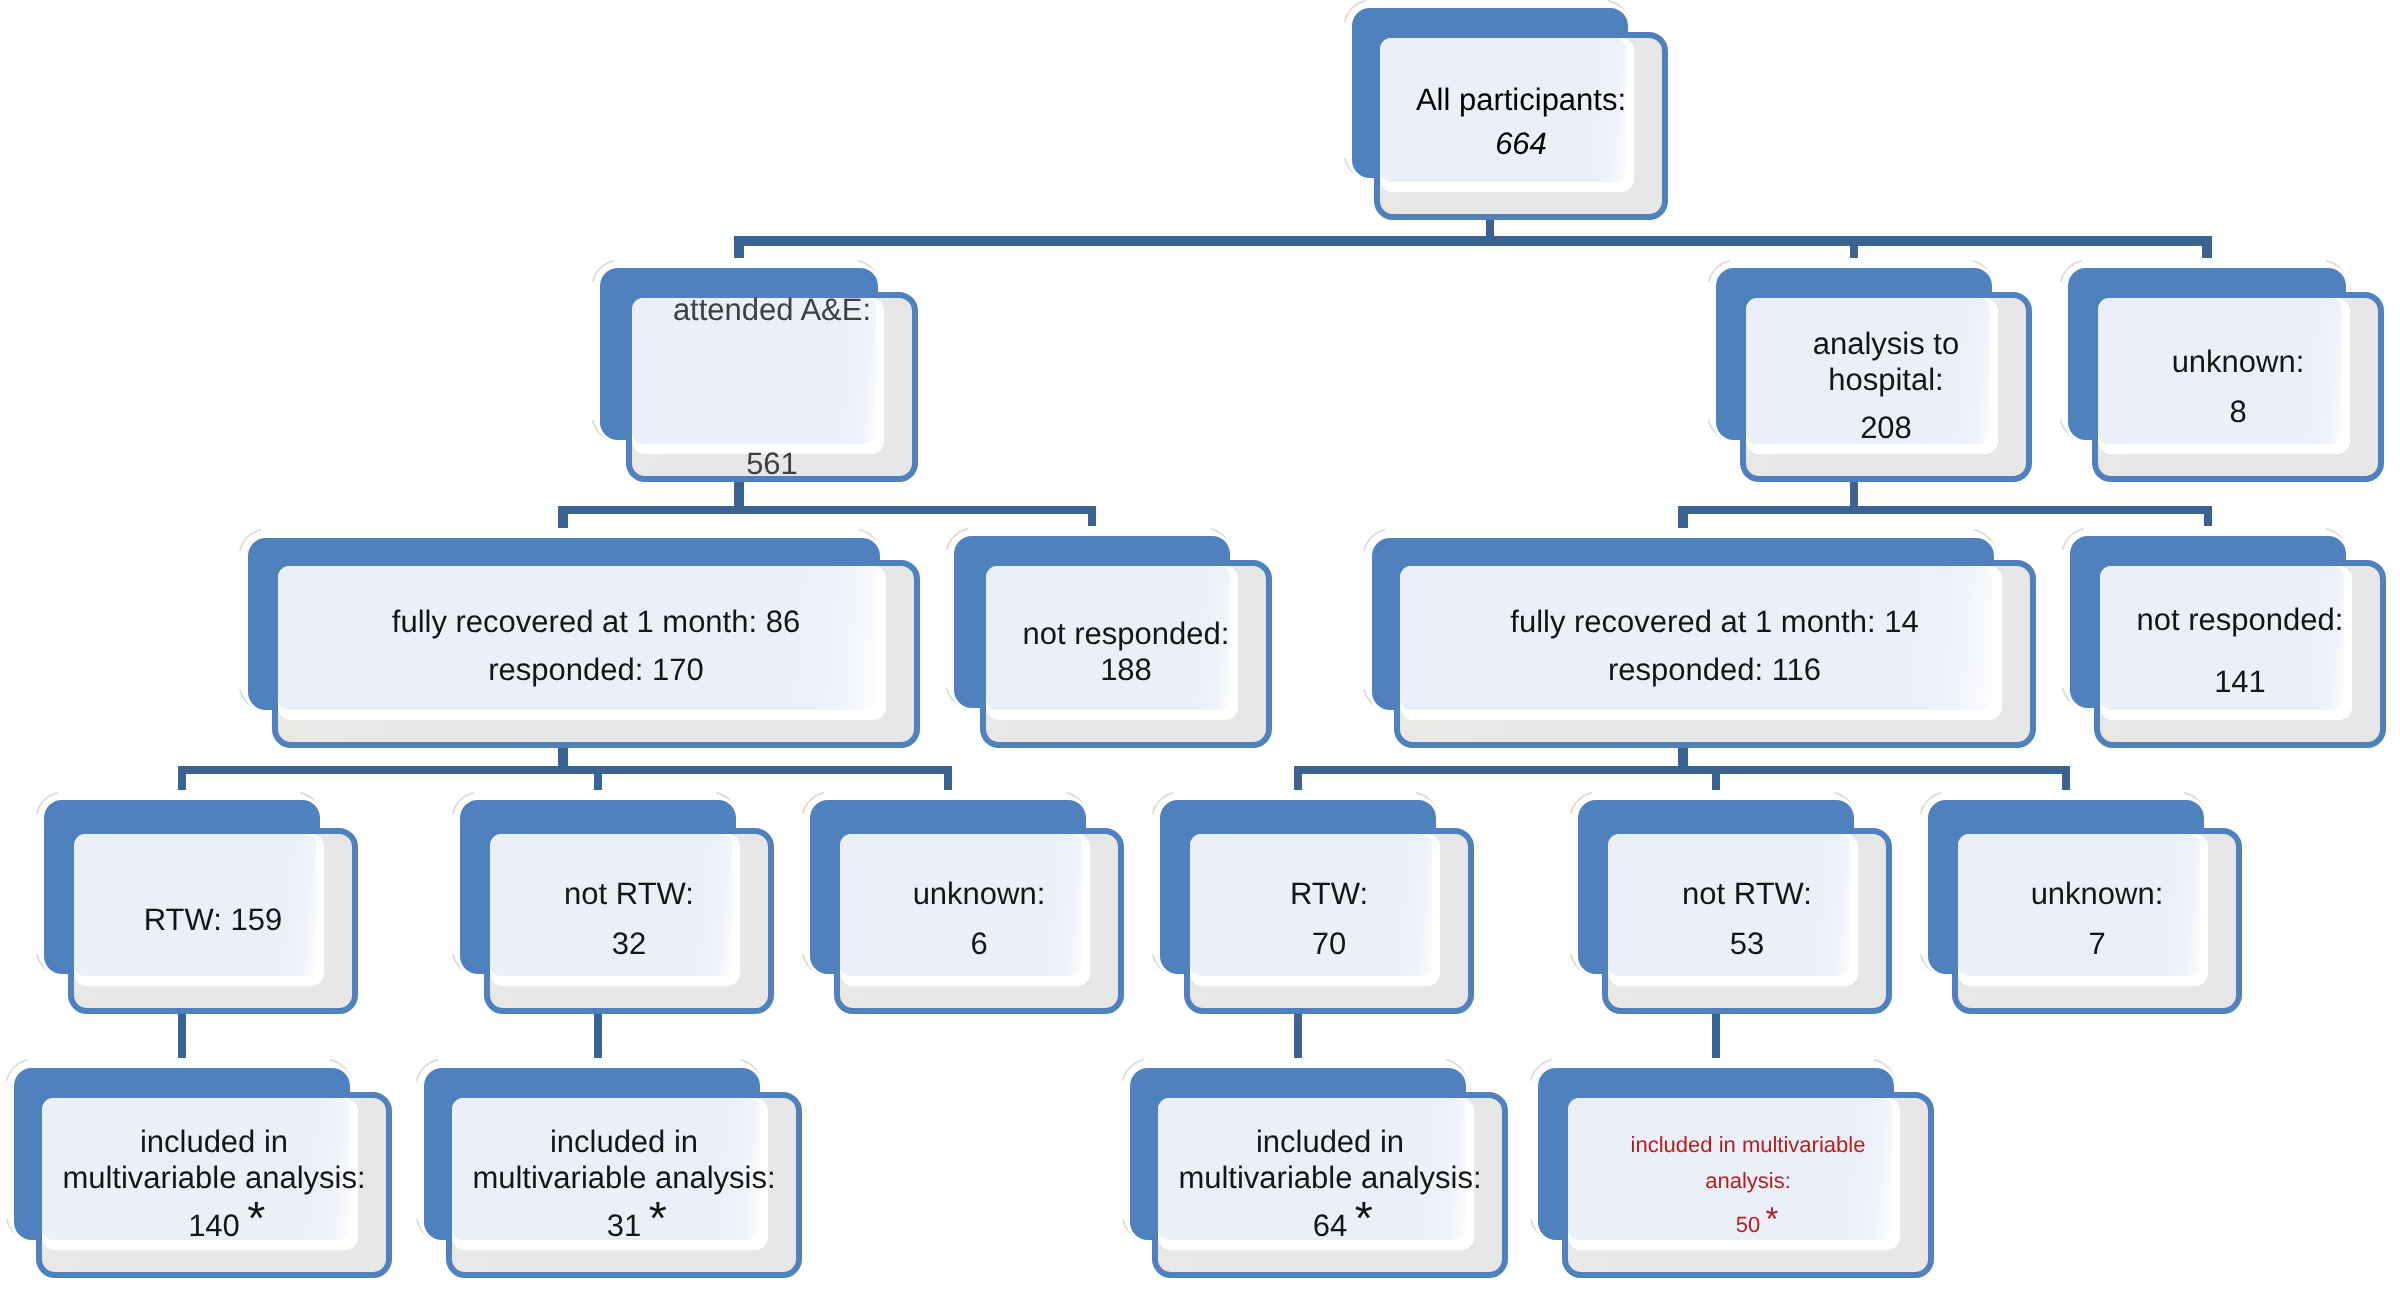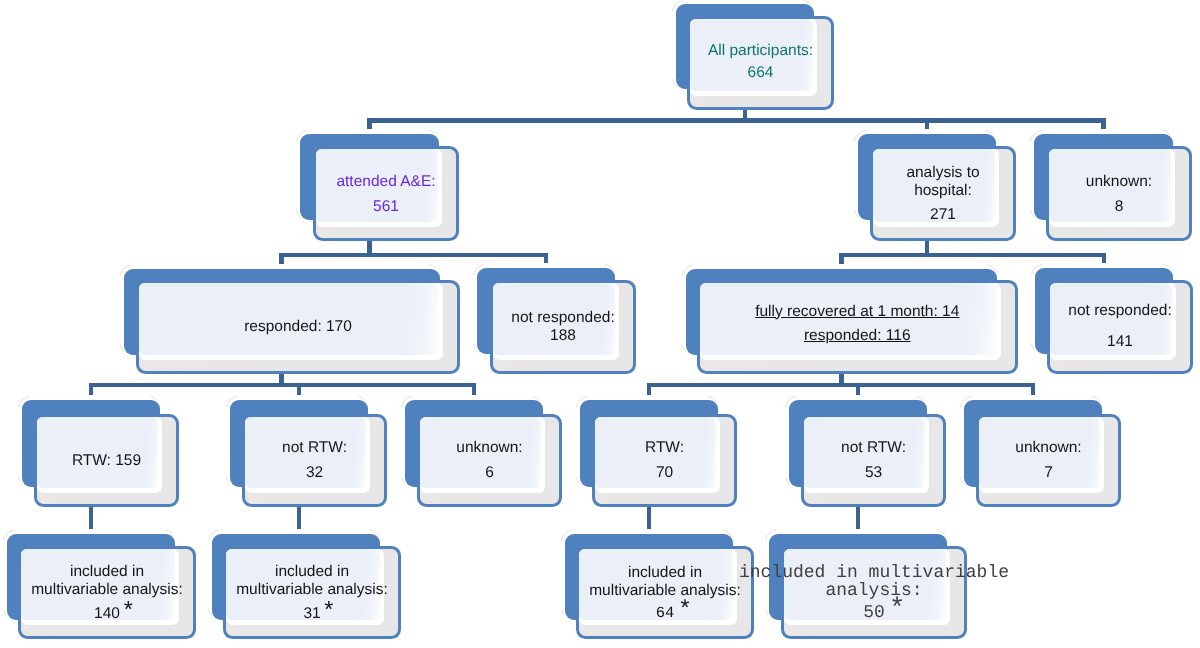--- a/index.html
+++ b/index.html
@@ -73,81 +73,82 @@
     <div class="conn" style="left: 1030.75px; top: 385.2px; width: 4.5px; height: 10.3px; background: rgb(58, 99, 148);"></div>
     <div class="conn" style="left: 88.75px; top: 503.5px; width: 4.5px; height: 25.5px; background: rgb(58, 99, 148);"></div>
     <div class="conn" style="left: 296.75px; top: 503.5px; width: 4.5px; height: 25.5px; background: rgb(58, 99, 148);"></div>
     <div class="conn" style="left: 646.75px; top: 503.5px; width: 4.5px; height: 25.5px; background: rgb(58, 99, 148);"></div>
     <div class="conn" style="left: 855.75px; top: 503.5px; width: 4.5px; height: 25.5px; background: rgb(58, 99, 148);"></div>
     <div class="node">
       <div class="back" style="left: 676px; top: 4px; width: 138px; height: 85px; background: rgb(78, 129, 189);"></div>
       <div class="front" style="left: 687px; top: 16px; width: 147px; height: 94px; border-color: rgb(78, 129, 189);"></div>
       <div class="sheet" style="left: 690px; top: 19px; width: 127px; height: 77px; background: rgb(255, 255, 255);"></div>
       <div class="inner" style="left: 690px; top: 19px; width: 122.5px; height: 72.4px;"></div>
-      <div class="label" style="left: 687px; top: 14.5px; width: 147px; height: 94px; font-size: 15.5px; line-height: 18px; color: #0f766e;">
+      <div class="label" style="left: 687px; top: 14.5px; width: 147px; height: 94px; font-size: 15.5px; line-height: 18px; color: #000000;">
         <span class="ln">All participants:</span>
-        <span class="ln" style="margin-top: 3.5px;">664</span>
+        <span class="ln" style="margin-top: 3.5px; font-style: italic;">664</span>
       </div>
     </div>
     <div class="node">
       <div class="back" style="left: 300px; top: 134px; width: 139px; height: 86px; background: rgb(78, 129, 189);"></div>
       <div class="front" style="left: 313px; top: 146px; width: 146px; height: 95px; border-color: rgb(78, 129, 189);"></div>
       <div class="sheet" style="left: 316px; top: 149px; width: 126px; height: 78px; background: rgb(255, 255, 255);"></div>
       <div class="inner" style="left: 316px; top: 149px; width: 121.5px; height: 73.4px;"></div>
-      <div class="label" style="left: 313px; top: 146.5px; width: 146px; height: 95px; font-size: 15.5px; line-height: 18px; color: #6d28d9;">
+      <div class="label" style="left: 313px; top: 146.5px; width: 146px; height: 95px; font-size: 15.5px; line-height: 18px; color: #404040; justify-content: space-between;">
         <span class="ln">attended A&amp;E:</span>
         <span class="ln" style="margin-top: 6.5px;">561</span>
       </div>
     </div>
     <div class="node">
       <div class="back" style="left: 858px; top: 134px; width: 138px; height: 86px; background: rgb(78, 129, 189);"></div>
       <div class="front" style="left: 870px; top: 146px; width: 146px; height: 95px; border-color: rgb(78, 129, 189);"></div>
       <div class="sheet" style="left: 873px; top: 149px; width: 126px; height: 78px; background: rgb(255, 255, 255);"></div>
       <div class="inner" style="left: 873px; top: 149px; width: 121.5px; height: 73.4px;"></div>
       <div class="label" style="left: 870px; top: 145.5px; width: 146px; height: 95px; font-size: 15.5px; line-height: 18px; color: rgb(21, 21, 21);">
         <span class="ln">analysis to</span>
         <span class="ln">hospital:</span>
-        <span class="ln" style="margin-top: 6px;">271</span>
+        <span class="ln" style="margin-top: 6px;">208</span>
       </div>
     </div>
     <div class="node">
       <div class="back" style="left: 1034px; top: 134px; width: 139px; height: 86px; background: rgb(78, 129, 189);"></div>
       <div class="front" style="left: 1046px; top: 146px; width: 146px; height: 95px; border-color: rgb(78, 129, 189);"></div>
       <div class="sheet" style="left: 1049px; top: 149px; width: 126px; height: 78px; background: rgb(255, 255, 255);"></div>
       <div class="inner" style="left: 1049px; top: 149px; width: 121.5px; height: 73.4px;"></div>
       <div class="label" style="left: 1046px; top: 146.5px; width: 146px; height: 95px; font-size: 15.5px; line-height: 18px; color: rgb(21, 21, 21);">
         <span class="ln">unknown:</span>
         <span class="ln" style="margin-top: 6.5px;">8</span>
       </div>
     </div>
     <div class="node">
       <div class="back" style="left: 123.6px; top: 268.5px; width: 316px; height: 86px; background: rgb(78, 129, 189);"></div>
       <div class="front" style="left: 135.7px; top: 280px; width: 324px; height: 94px; border-color: rgb(78, 129, 189);"></div>
       <div class="sheet" style="left: 138.7px; top: 283px; width: 304px; height: 77px; background: rgb(255, 255, 255);"></div>
       <div class="inner" style="left: 138.7px; top: 283px; width: 299.5px; height: 72.4px;"></div>
       <div class="label" style="left: 135.7px; top: 277px; width: 324px; height: 94px; font-size: 15.5px; line-height: 18px; color: rgb(21, 21, 21);">
+        <span class="ln">fully recovered at 1 month: 86</span>
         <span class="ln" style="margin-top: 6.5px;">responded: 170</span>
       </div>
     </div>
     <div class="node">
       <div class="back" style="left: 477px; top: 268px; width: 138px; height: 86px; background: rgb(78, 129, 189);"></div>
       <div class="front" style="left: 490px; top: 280px; width: 146px; height: 94px; border-color: rgb(78, 129, 189);"></div>
       <div class="sheet" style="left: 493px; top: 283px; width: 126px; height: 77px; background: rgb(255, 255, 255);"></div>
       <div class="inner" style="left: 493px; top: 283px; width: 121.5px; height: 72.4px;"></div>
       <div class="label" style="left: 490px; top: 279.5px; width: 146px; height: 94px; font-size: 15.5px; line-height: 18px; color: rgb(21, 21, 21);">
         <span class="ln">not responded:</span>
         <span class="ln">188</span>
       </div>
     </div>
     <div class="node">
       <div class="back" style="left: 685.6px; top: 268.5px; width: 311.5px; height: 86px; background: rgb(78, 129, 189);"></div>
       <div class="front" style="left: 697.2px; top: 280px; width: 320.5px; height: 94px; border-color: rgb(78, 129, 189);"></div>
       <div class="sheet" style="left: 700.2px; top: 283px; width: 300.5px; height: 77px; background: rgb(255, 255, 255);"></div>
       <div class="inner" style="left: 700.2px; top: 283px; width: 296px; height: 72.4px;"></div>
-      <div class="label" style="left: 697.2px; top: 277px; width: 320.5px; height: 94px; font-size: 15.5px; line-height: 18px; color: rgb(21, 21, 21); text-decoration: underline;">
+      <div class="label" style="left: 697.2px; top: 277px; width: 320.5px; height: 94px; font-size: 15.5px; line-height: 18px; color: rgb(21, 21, 21);">
         <span class="ln">fully recovered at 1 month: 14</span>
         <span class="ln" style="margin-top: 6.5px;">responded: 116</span>
       </div>
     </div>
     <div class="node">
       <div class="back" style="left: 1035px; top: 268px; width: 138px; height: 86px; background: rgb(78, 129, 189);"></div>
       <div class="front" style="left: 1047px; top: 280px; width: 146px; height: 94px; border-color: rgb(78, 129, 189);"></div>
       <div class="sheet" style="left: 1050px; top: 283px; width: 126px; height: 77px; background: rgb(255, 255, 255);"></div>
       <div class="inner" style="left: 1050px; top: 283px; width: 121.5px; height: 72.4px;"></div>
       <div class="label" style="left: 1047px; top: 279px; width: 146px; height: 94px; font-size: 15.5px; line-height: 18px; color: rgb(21, 21, 21);">
@@ -237,27 +238,27 @@
       </div>
     </div>
     <div class="node">
       <div class="back" style="left: 565px; top: 533.5px; width: 168px; height: 86px; background: rgb(78, 129, 189);"></div>
       <div class="front" style="left: 576px; top: 546px; width: 178px; height: 93px; border-color: rgb(78, 129, 189);"></div>
       <div class="sheet" style="left: 579px; top: 549px; width: 158px; height: 76px; background: rgb(255, 255, 255);"></div>
       <div class="inner" style="left: 579px; top: 549px; width: 153.5px; height: 71.4px;"></div>
       <div class="label" style="left: 576px; top: 546px; width: 178px; height: 93px; font-size: 15.5px; line-height: 18px; color: rgb(21, 21, 21);">
         <span class="ln">included in</span>
         <span class="ln">multivariable analysis:</span>
-        <span class="ln" style="margin-top: 2px; font-family: Liberation Mono, monospace;">64<span class="ast">*</span></span>
+        <span class="ln" style="margin-top: 2px;">64<span class="ast">*</span></span>
       </div>
     </div>
     <div class="node">
       <div class="back" style="left: 769px; top: 533.5px; width: 178px; height: 86px; background: rgb(78, 129, 189);"></div>
       <div class="front" style="left: 781px; top: 546px; width: 186px; height: 93px; border-color: rgb(78, 129, 189);"></div>
       <div class="sheet" style="left: 784px; top: 549px; width: 166px; height: 76px; background: rgb(255, 255, 255);"></div>
       <div class="inner" style="left: 784px; top: 549px; width: 161.5px; height: 71.4px;"></div>
-      <div class="label" style="left: 781px; top: 546px; width: 186px; height: 93px; font-size: 18px; line-height: 18px; color: #404040; font-family: Liberation Mono, monospace;">
+      <div class="label" style="left: 781px; top: 546px; width: 186px; height: 93px; font-size: 11px; line-height: 18px; color: #b91c1c;">
         <span class="ln">included in multivariable</span>
         <span class="ln">analysis:</span>
         <span class="ln" style="margin-top: 2px;">50<span class="ast">*</span></span>
       </div>
     </div>
   </div>
 
 </body></html>

